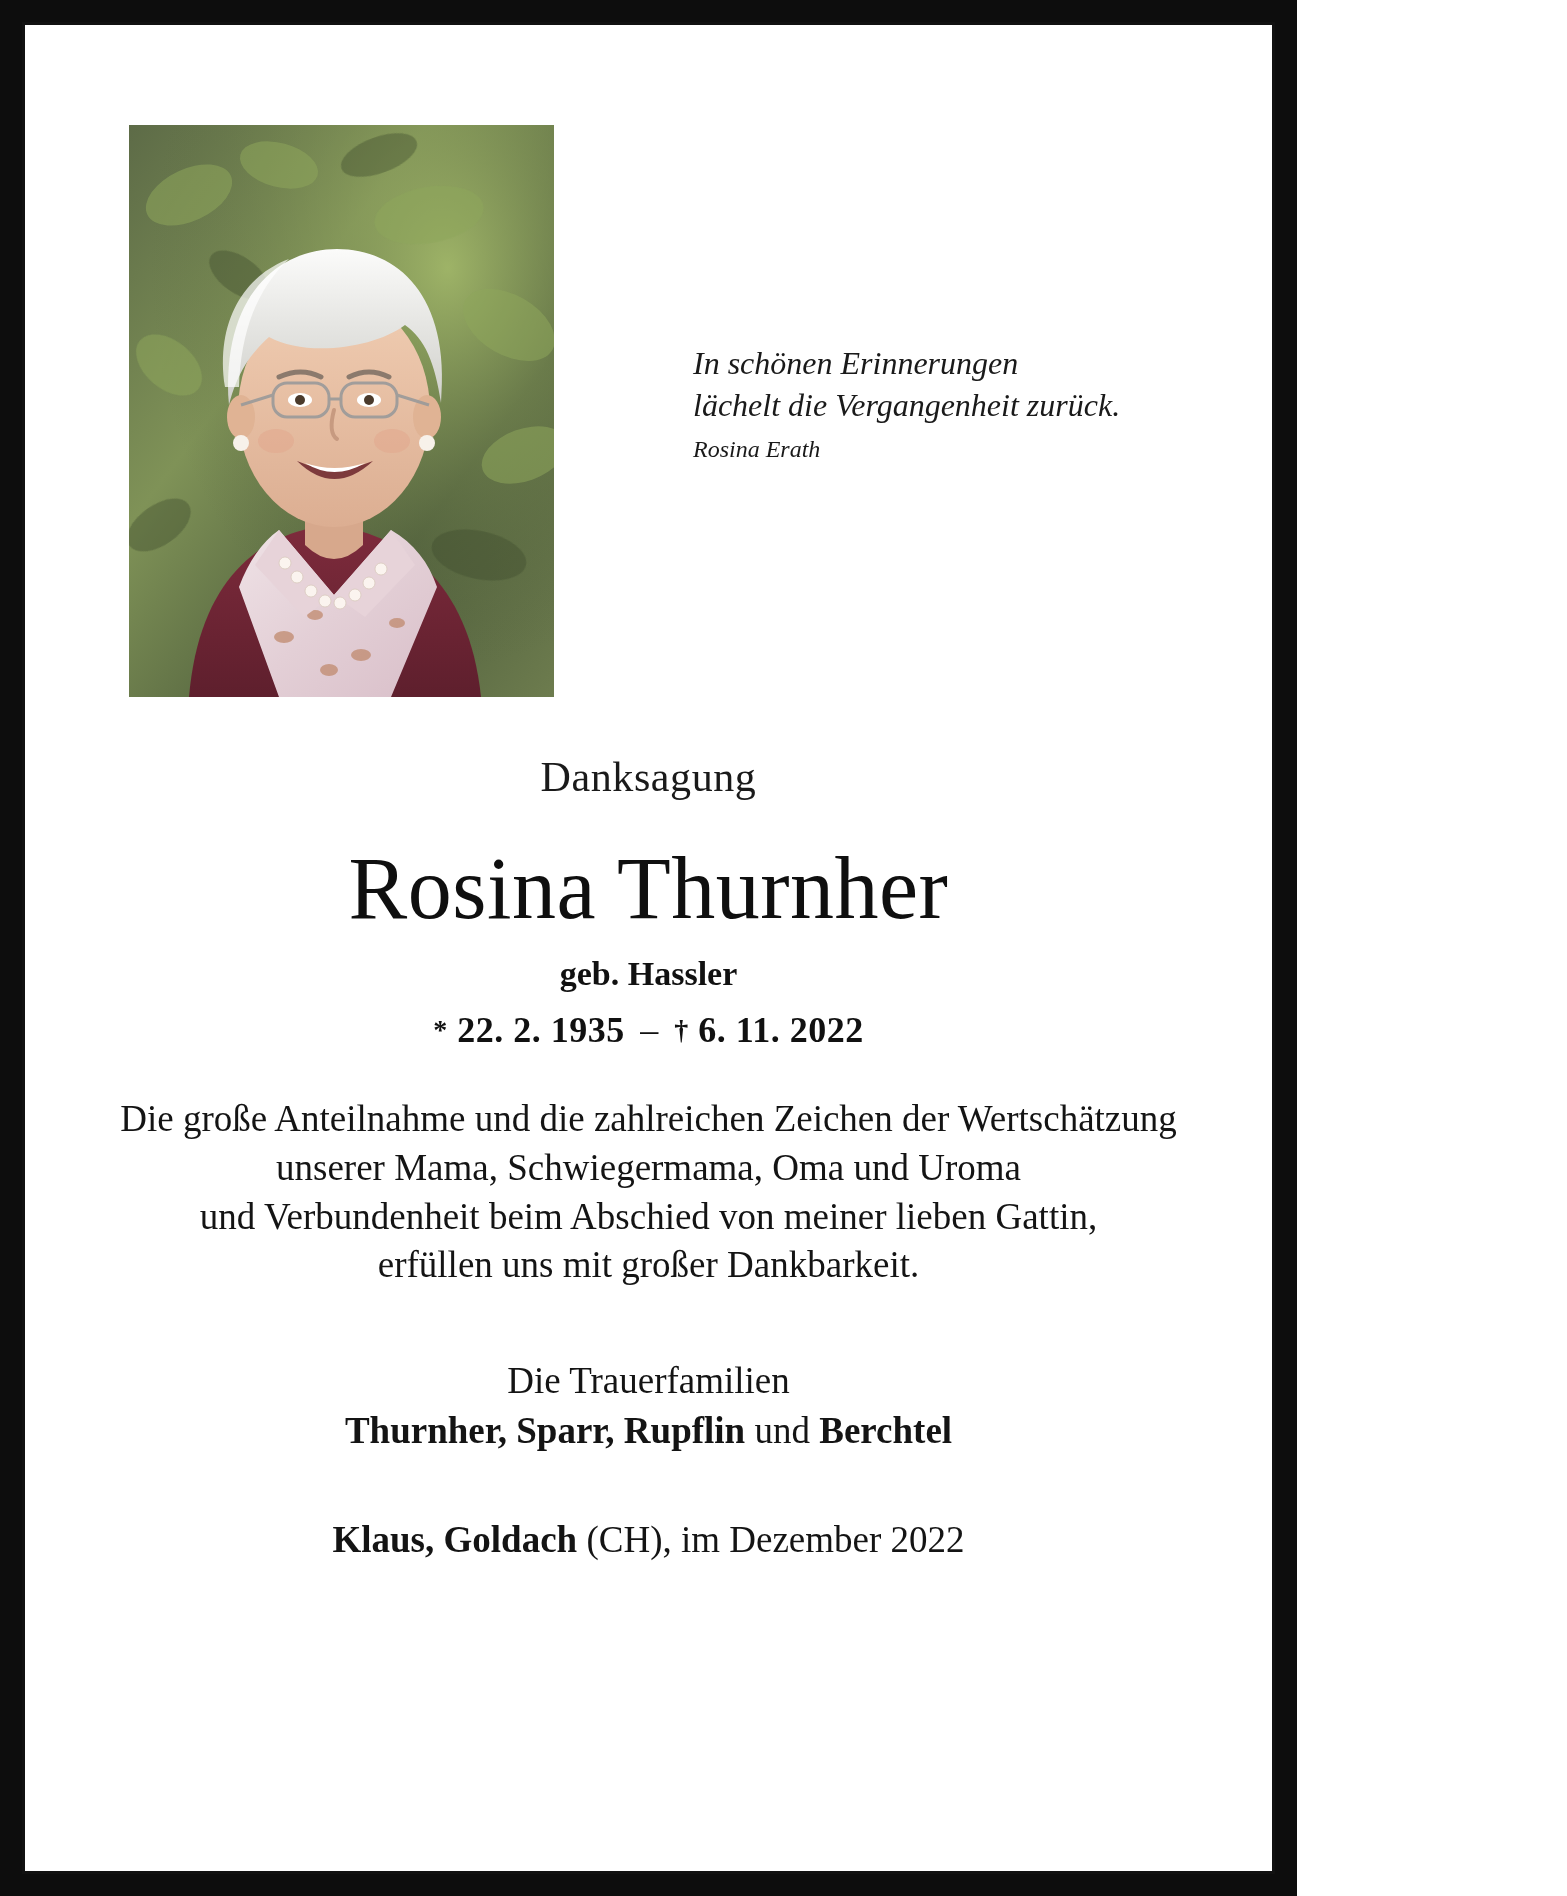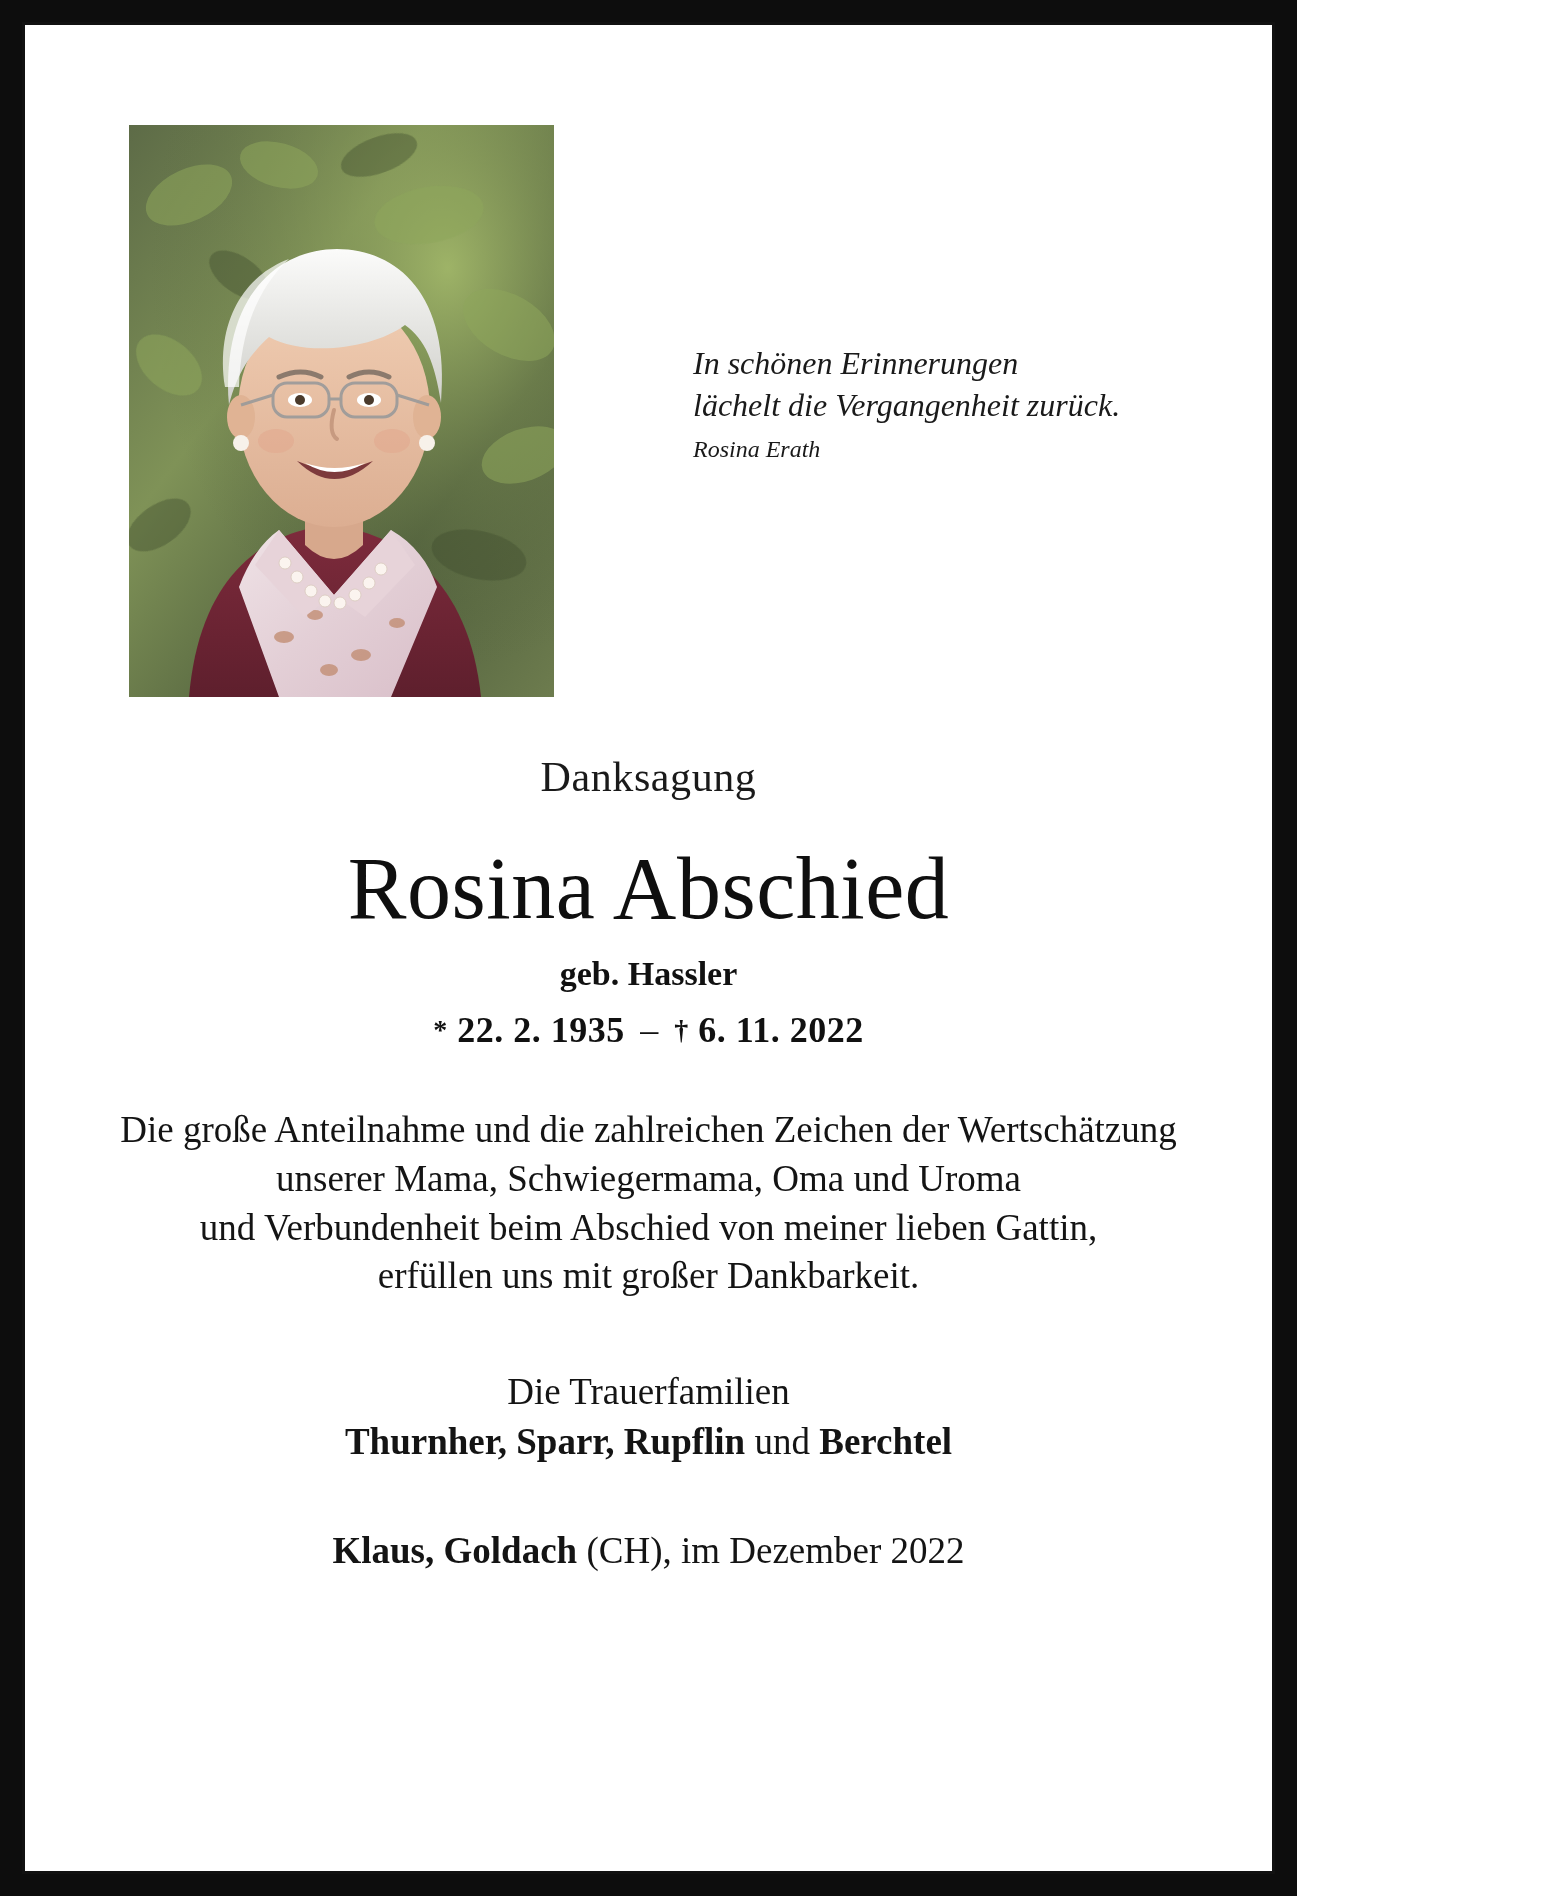--- a/index.html
+++ b/index.html
@@ -98,21 +98,21 @@
     margin-top: 16px;
     font-size: 36px;
     font-weight: bold;
     letter-spacing: 0.5px;
     color: #111111;
   }
   .dates .sym { font-size: 28px; vertical-align: 3px; }
   .dates .dash { font-weight: normal; padding: 0 6px; }
 
   .body-text {
-    margin-top: 55px;
+    margin-top: 44px;
     font-size: 37px;
     line-height: 1.32;
     color: #141414;
   }
   .body-text div { white-space: nowrap; }
 
   .families {
     margin-top: 66px;
     font-size: 37px;
     line-height: 1.35;
@@ -252,21 +252,21 @@
     <div class="quote">
       <div class="quote-line">In schönen Erinnerungen</div>
       <div class="quote-line">lächelt die Vergangenheit zurück.</div>
       <div class="quote-author">Rosina Erath</div>
     </div>
 
     <div class="content">
 
       <div class="danksagung">Danksagung</div>
 
-      <div class="name">Rosina Abschied</div>
+      <div class="name">Rosina Thurnher</div>
 
       <div class="maiden">geb. Hassler</div>
 
       <div class="dates">
         <span class="sym">*</span>
         <span>22. 2. 1935</span>
         <span class="dash">–</span>
         <span class="sym">†</span>
         <span>6. 11. 2022</span>
       </div>

